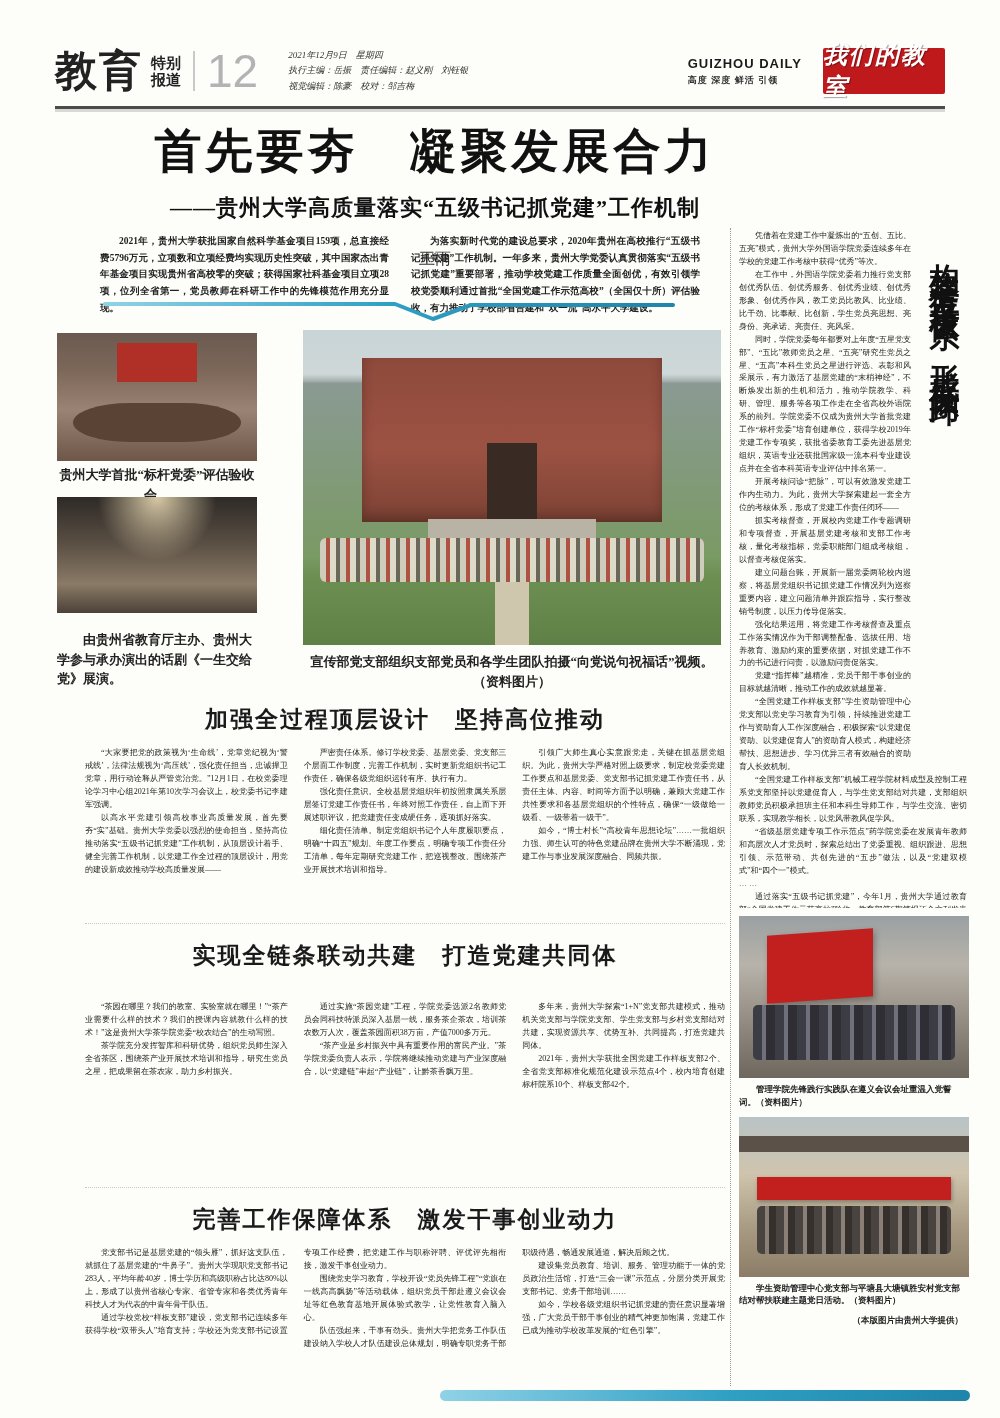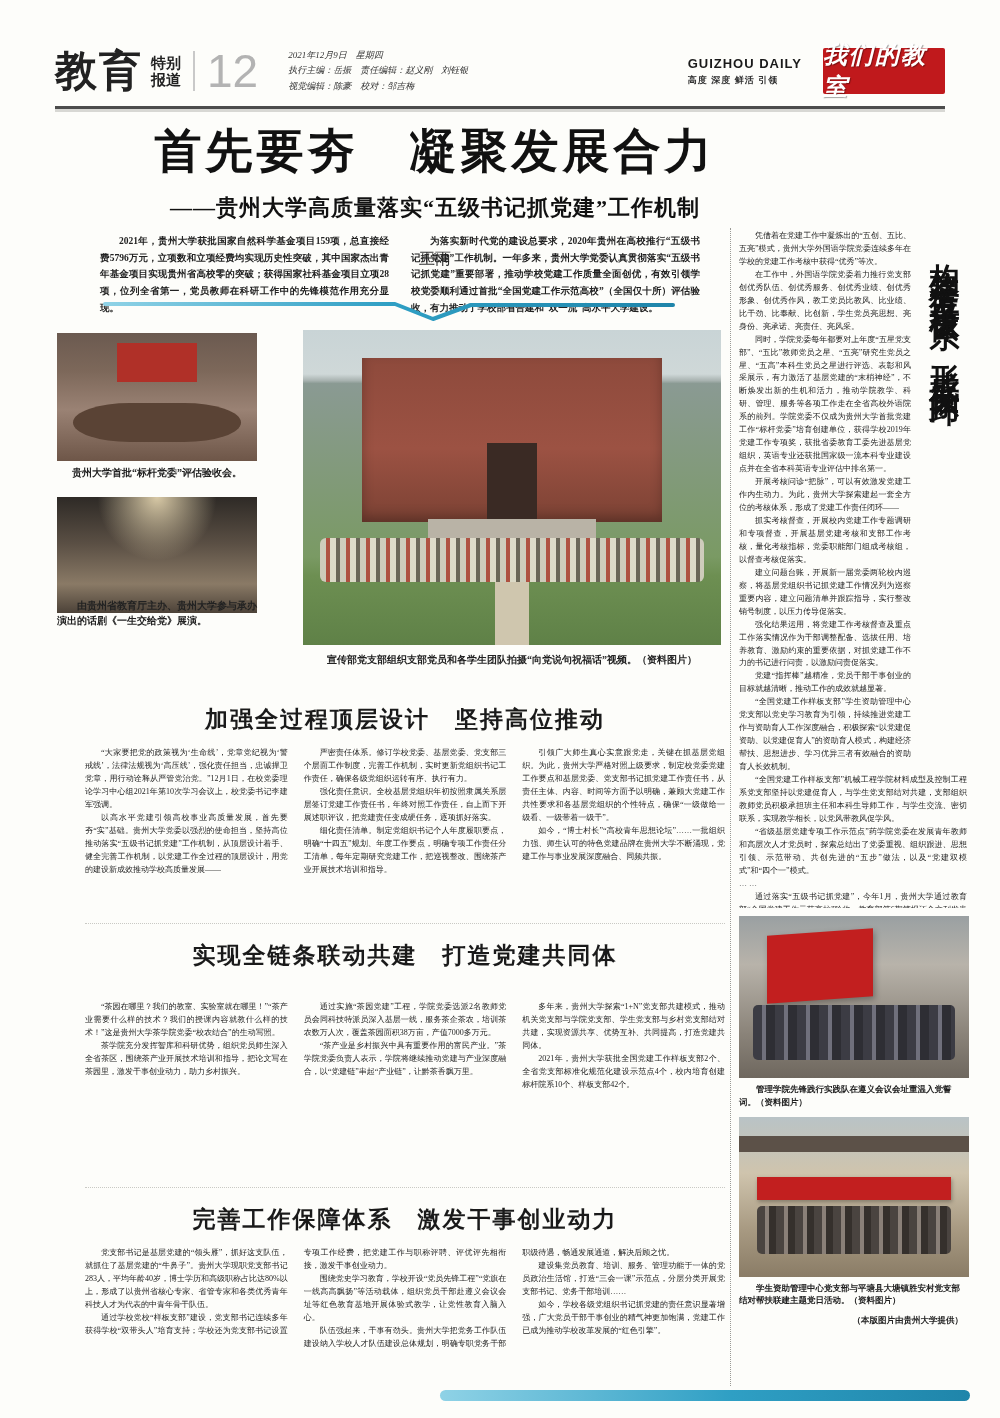--- a/index.html
+++ b/index.html
@@ -29,21 +29,21 @@
   .masthead { position:absolute; left:85px; top:120px; width:700px; text-align:center; }
   .headline { font-family:"Liberation Sans","DejaVu Sans",sans-serif; font-size:47px; font-weight:900; letter-spacing:4px; color:#111; }
   .subhead { margin-top:10px; font-size:22px; font-weight:700; letter-spacing:1px; color:#111; }
   .byline { margin-top:26px; font-size:16px; color:#333; }
   
   .intro { position:absolute; left:100px; top:233px; width:600px; display:flex; gap:22px; }
   .intro p { flex:1; font-size:9.5px; font-weight:700; line-height:1.75; text-align:justify; text-indent:2em; color:#222; }
   .intro-line { position:absolute; left:103px; top:300px; }
   
   .photo { position:absolute; overflow:hidden; }
-  .caption { position:absolute; font-size:10px; font-weight:700; line-height:1.5; color:#222; }
+  .caption { position:absolute; font-size:13px; font-weight:700; line-height:1.5; color:#222; }
   .ph-meeting { left:57px; top:333px; width:200px; height:128px; background:linear-gradient(180deg,#6b5a50 0%,#7d685a 30%,#9a8274 60%,#6e5648 100%); }
   .ph-meeting .screen { position:absolute; left:30%; top:8%; width:40%; height:30%; background:#b03028; }
   .ph-meeting .table { position:absolute; left:8%; top:55%; width:84%; height:30%; background:#5a4335; border-radius:40%/60%; }
   .ph-stage { left:57px; top:497px; width:200px; height:116px; background:linear-gradient(180deg,#2e2a26 0%,#5a4f44 40%,#8a7a66 75%,#4c4238 100%); }
   .ph-stage .light { position:absolute; left:20%; top:0; width:60%; height:55%; background:radial-gradient(ellipse at top,#d8c9a6 0%,rgba(216,201,166,0) 70%); }
   .ph-campus { left:303px; top:330px; width:418px; height:315px; background:linear-gradient(180deg,#c9d4d6 0%,#cfd8d8 14%,#aab4b2 16%,#8a9a93 17%,#7a9a64 72%,#6d8f52 78%,#5f8147 100%); }
   .ph-campus .building { position:absolute; left:14%; top:9%; width:72%; height:52%; background:linear-gradient(180deg,#8e4a3c 0%,#9c5243 55%,#7c4234 100%); box-shadow:inset 0 -6px 12px rgba(0,0,0,.25); }
   .ph-campus .building-door { position:absolute; left:44%; top:36%; width:12%; height:25%; background:#3a2a24; }
   .ph-campus .steps { position:absolute; left:30%; top:60%; width:40%; height:6%; background:#b9b3a6; }
   .ph-campus .crowd { position:absolute; left:4%; top:66%; width:92%; height:14%;
@@ -137,21 +137,21 @@
 
   <div class="photo ph-meeting">
     <div class="screen"></div>
     <div class="table"></div>
   </div>
   <div class="caption" style="left:57px; top:465px; width:200px; text-align:center;">贵州大学首批“标杆党委”评估验收会。</div>
 
   <div class="photo ph-stage">
     <div class="light"></div>
   </div>
-  <div class="caption" style="left:57px; top:598px; width:202px; text-indent:2em;">由贵州省教育厅主办、贵州大学参与承办演出的话剧《一生交给党》展演。</div>
+  <div class="caption" style="left:57px; top:630px; width:202px; text-indent:2em;">由贵州省教育厅主办、贵州大学参与承办演出的话剧《一生交给党》展演。</div>
 
   <div class="photo ph-campus">
     <div class="building"></div>
     <div class="building-door"></div>
     <div class="steps"></div>
     <div class="crowd"></div>
     <div class="lawn-path"></div>
   </div>
   <div class="caption" style="left:303px; top:652px; width:418px; text-align:center;">宣传部党支部组织支部党员和各学生团队拍摄“向党说句祝福话”视频。（资料图片）</div>
 
@@ -165,21 +165,21 @@
         <p>强化责任意识。全校基层党组织年初按照隶属关系层层签订党建工作责任书，年终对照工作责任，自上而下开展述职评议，把党建责任变成硬任务，逐项抓好落实。</p>
         <p>细化责任清单。制定党组织书记个人年度履职要点，明确“十四五”规划、年度工作要点，明确专项工作责任分工清单，每年定期研究党建工作，把巡视整改、围绕茶产业开展技术培训和指导。</p>
         <p>引领广大师生真心实意跟党走，关键在抓基层党组织。为此，贵州大学严格对照上级要求，制定校党委党建工作要点和基层党委、党支部书记抓党建工作责任书，从责任主体、内容、时间等方面予以明确，兼顾大党建工作共性要求和各基层党组织的个性特点，确保“一级做给一级看、一级带着一级干”。</p>
         <p>如今，“博士村长”“高校青年思想论坛”……一批组织力强、师生认可的特色党建品牌在贵州大学不断涌现，党建工作与事业发展深度融合、同频共振。</p>
       </div>
     </div>
     <div class="section s2">
       <div class="sec-head">实现全链条联动共建　打造党建共同体</div>
       <div class="cols">
         <p>“茶园在哪里？我们的教室、实验室就在哪里！”“茶产业需要什么样的技术？我们的授课内容就教什么样的技术！”这是贵州大学茶学院党委“校农结合”的生动写照。</p>
-        <p>茶学院充分发挥智库和科研优势，组织党员师生深入全省茶区，围绕茶产业开展技术培训和指导，把论文写在茶园里，激发干事创业动力，助力乡村振兴。</p>
+        <p>茶学院充分发挥智库和科研优势，组织党员师生深入全省茶区，围绕茶产业开展技术培训和指导，研究生党员之星，把成果留在茶农家，助力乡村振兴。</p>
         <p>通过实施“茶园党建”工程，学院党委选派2名教师党员会同科技特派员深入基层一线，服务茶企茶农，培训茶农数万人次，覆盖茶园面积38万亩，产值7000多万元。</p>
         <p>“茶产业是乡村振兴中具有重要作用的富民产业。”茶学院党委负责人表示，学院将继续推动党建与产业深度融合，以“党建链”串起“产业链”，让黔茶香飘万里。</p>
         <p>多年来，贵州大学探索“1+N”党支部共建模式，推动机关党支部与学院党支部、学生党支部与乡村党支部结对共建，实现资源共享、优势互补、共同提高，打造党建共同体。</p>
         <p>2021年，贵州大学获批全国党建工作样板支部2个、全省党支部标准化规范化建设示范点4个，校内培育创建标杆院系10个、样板支部42个。</p>
       </div>
     </div>
     <div class="section s3">
       <div class="sec-head">完善工作保障体系　激发干事创业动力</div>
       <div class="cols">
         <p>党支部书记是基层党建的“领头雁”，抓好这支队伍，就抓住了基层党建的“牛鼻子”。贵州大学现职党支部书记283人，平均年龄40岁，博士学历和高级职称占比达80%以上，形成了以贵州省核心专家、省管专家和各类优秀青年科技人才为代表的中青年骨干队伍。</p>

